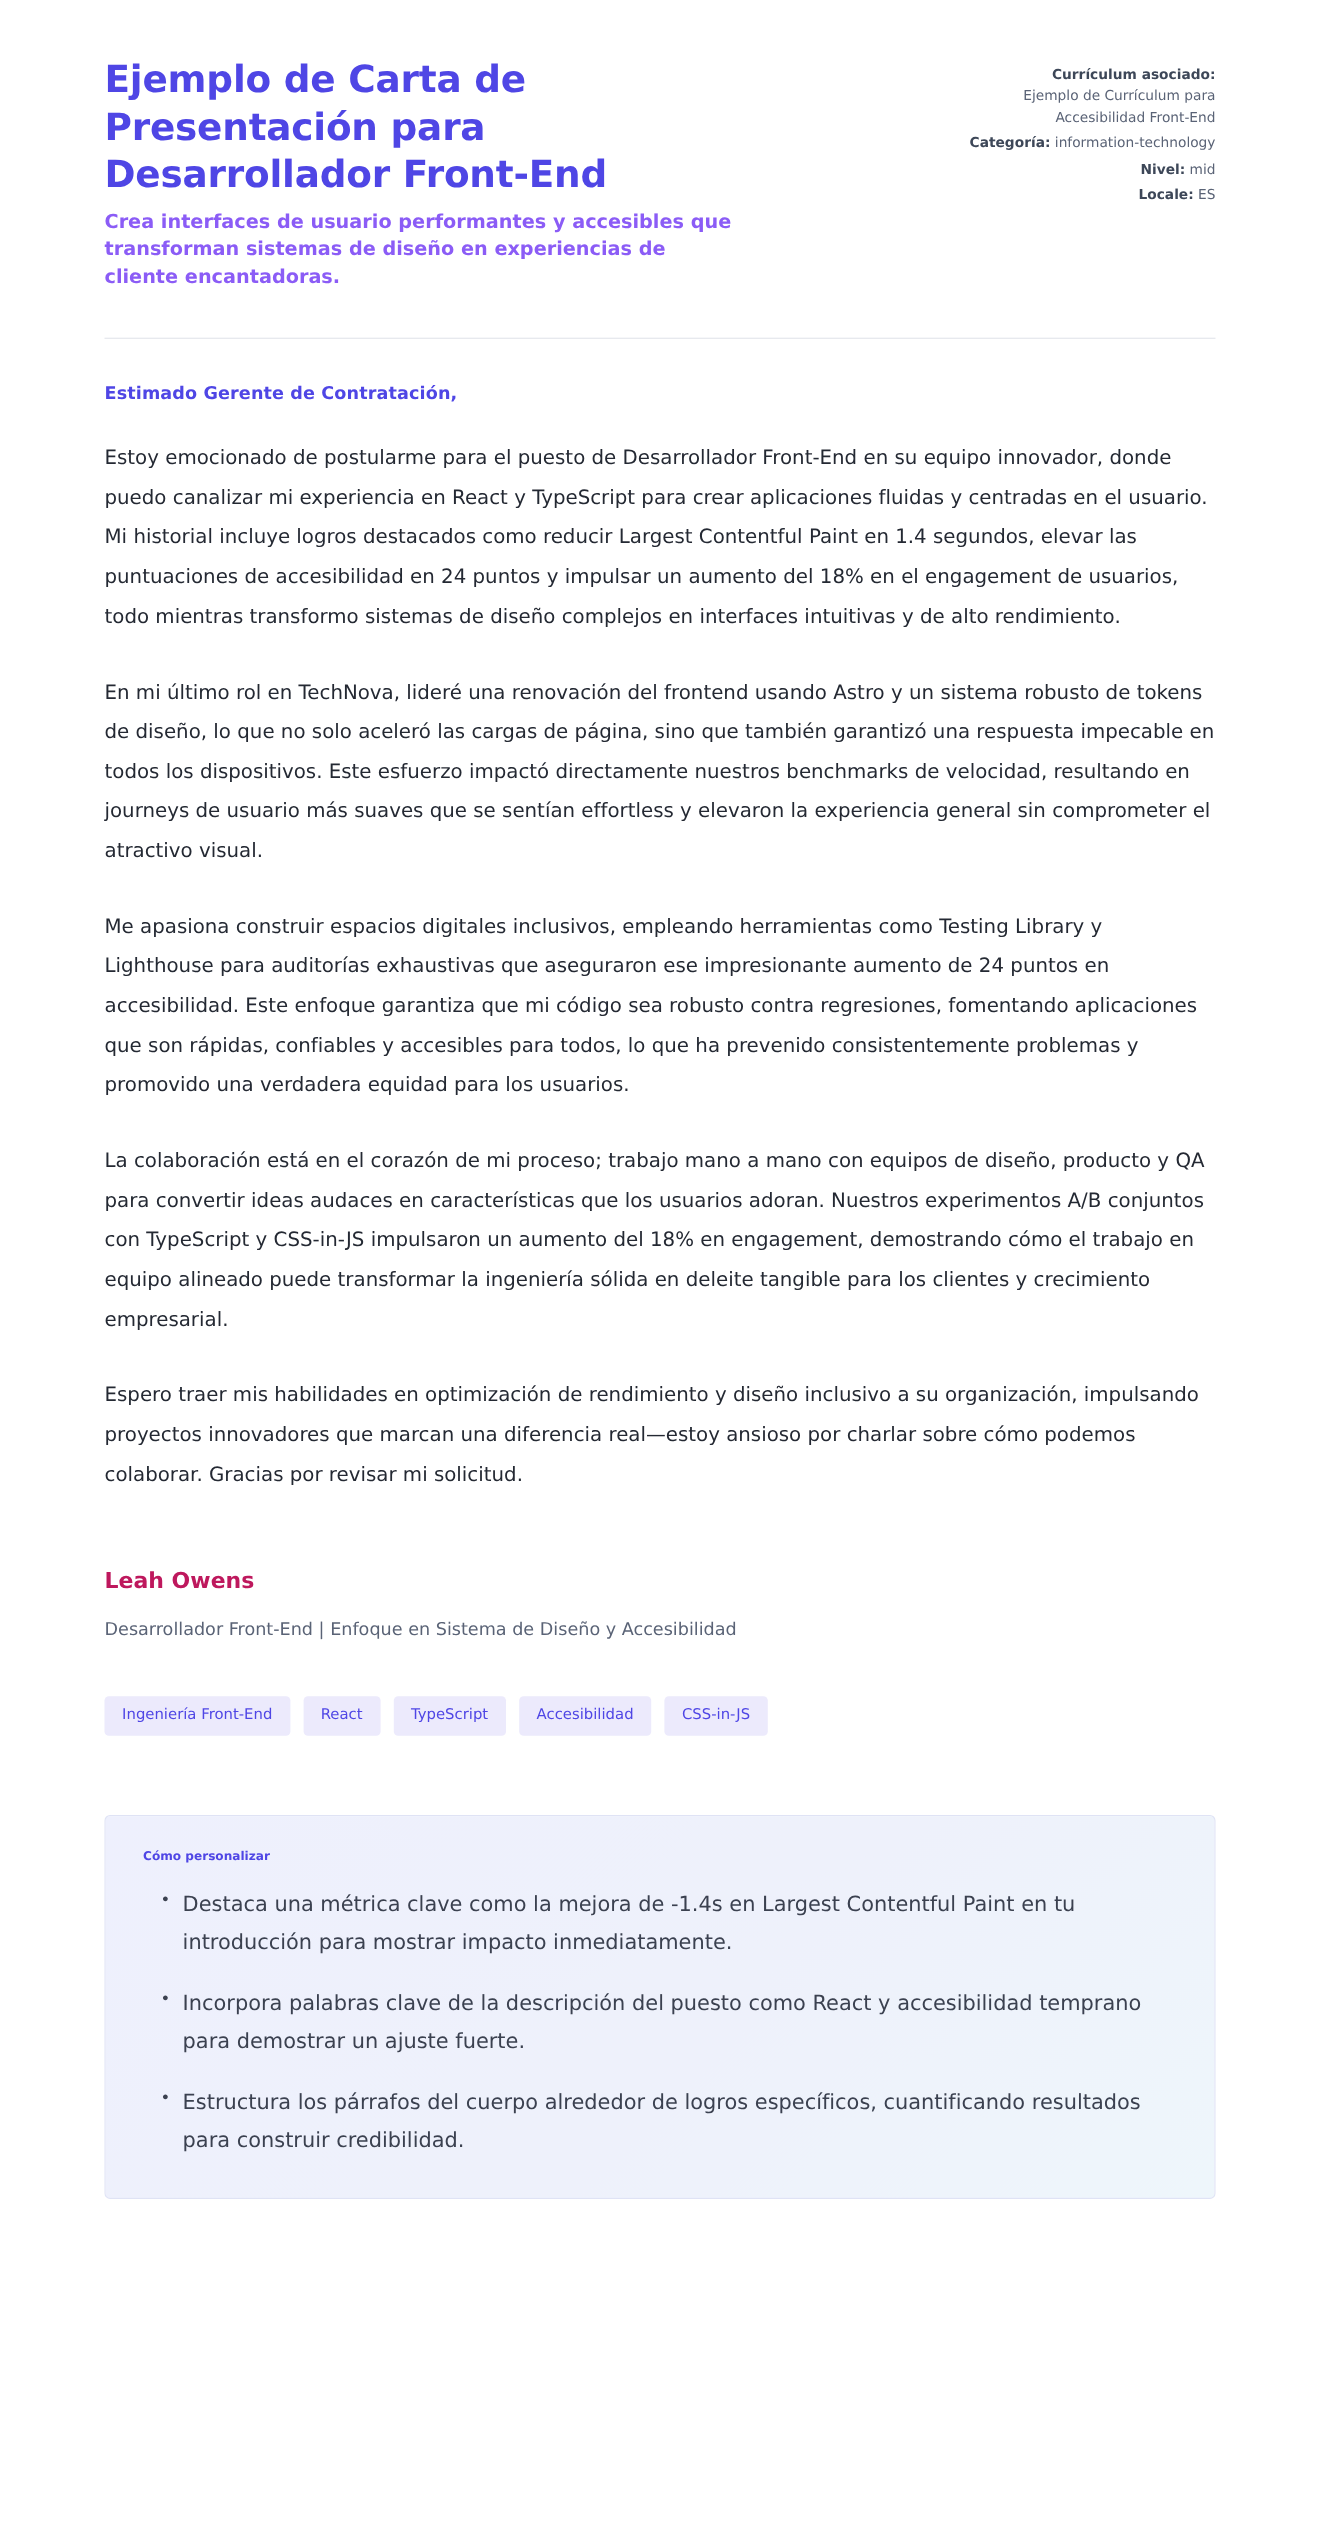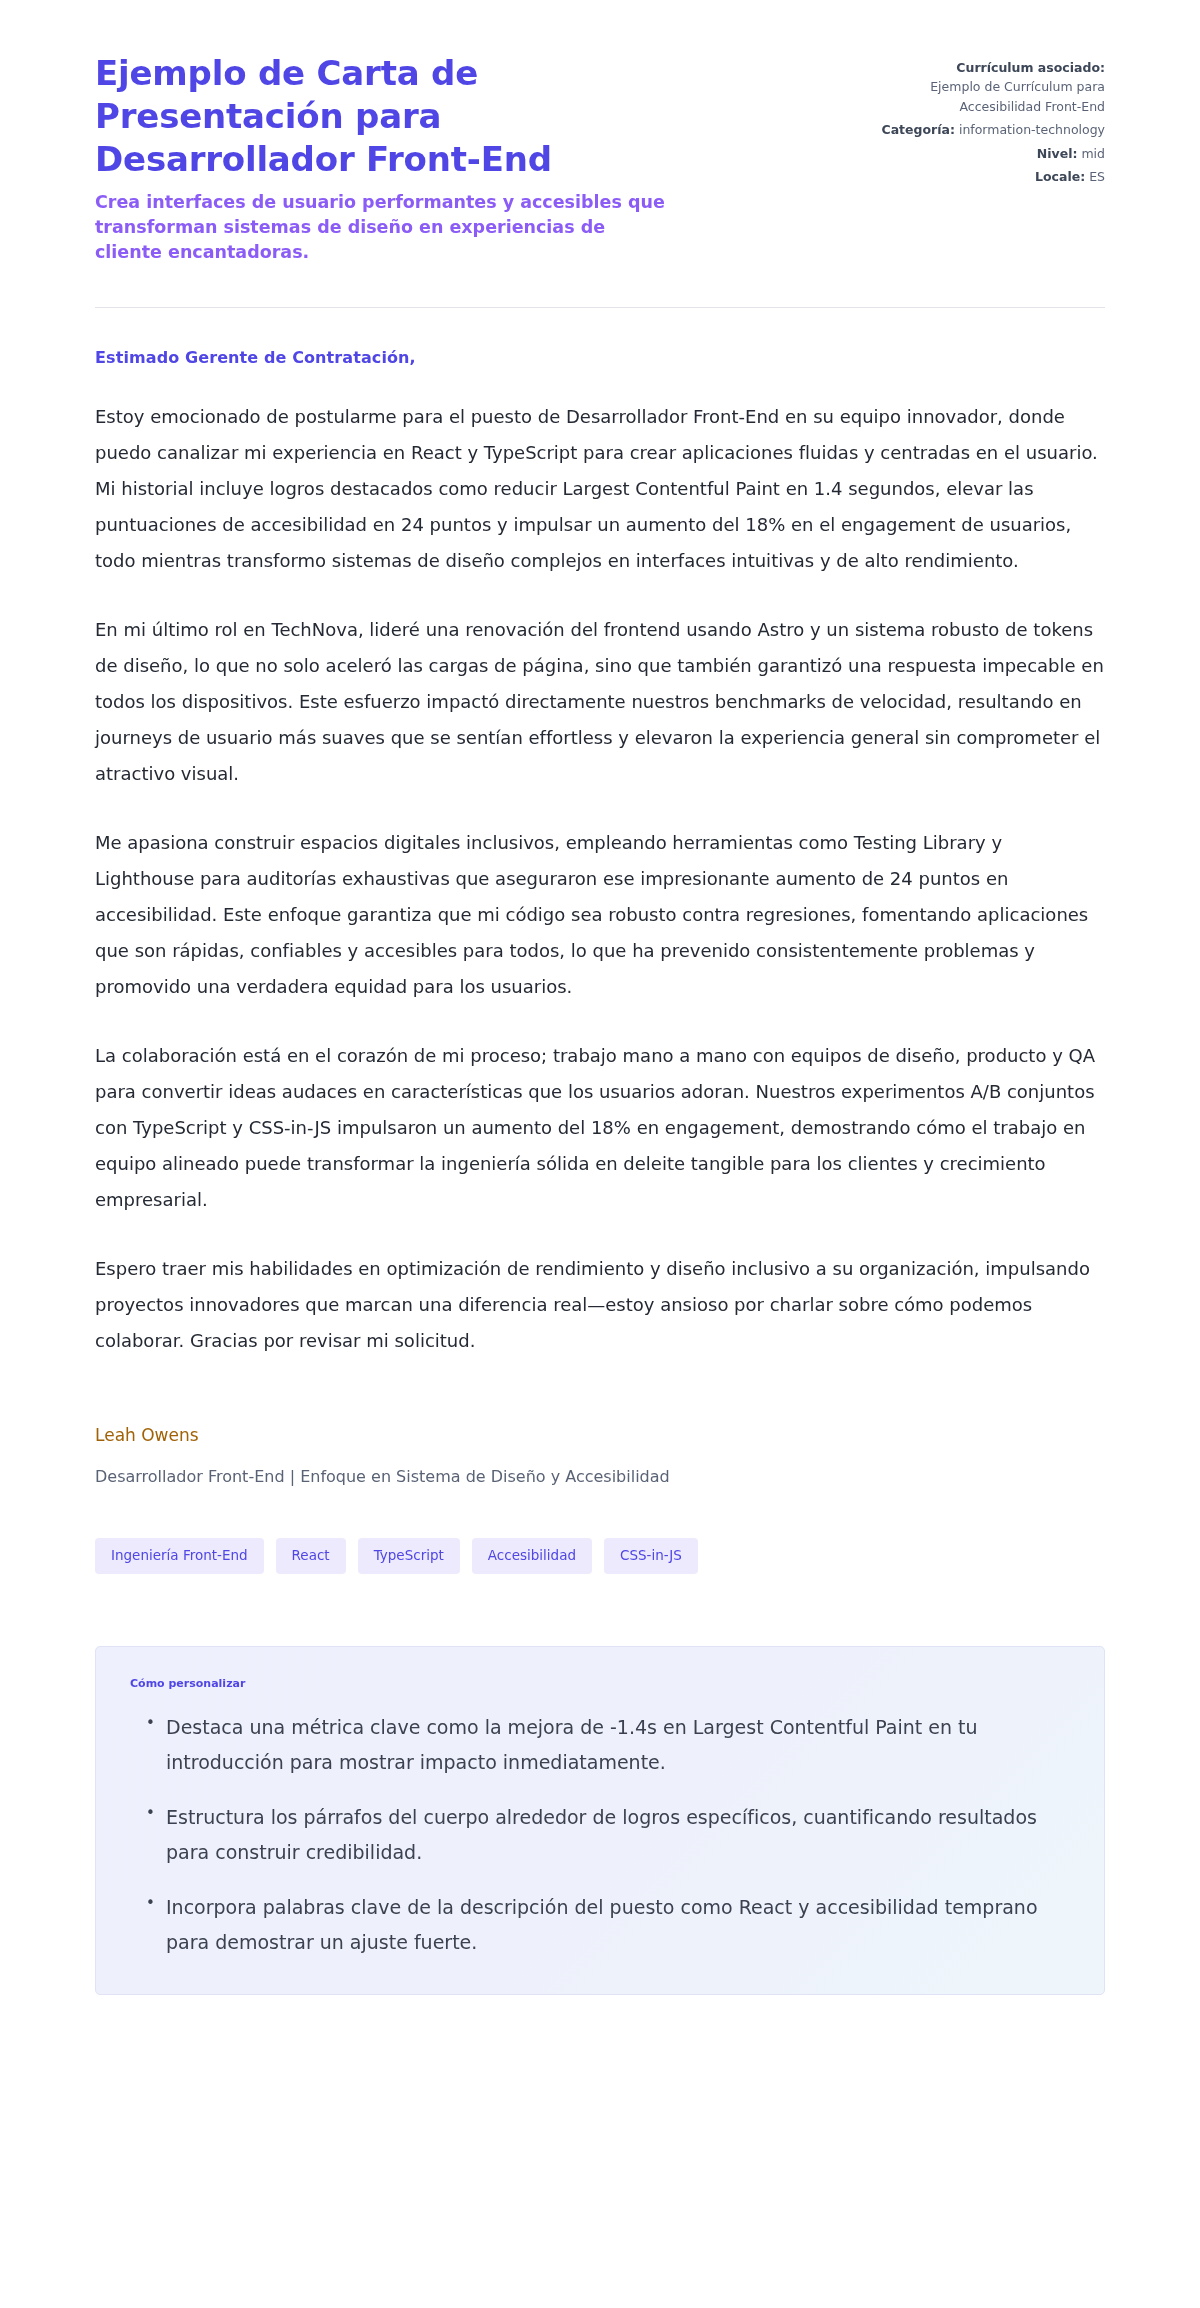--- a/index.html
+++ b/index.html
@@ -99,23 +99,23 @@
     color: #242933;
     margin: 0 0 33px 0;
     max-width: 1010px;
   }
 
   
   .signature {
     margin-top: 66px;
   }
   .sig-name {
-    font-size: 17px;
-    font-weight: 400;
-    color: #a16207;
+    font-size: 20px;
+    font-weight: 700;
+    color: #be185d;
     margin: 0 0 22px 0;
   }
   .sig-role {
     font-size: 16px;
     color: #5a6376;
     margin: 0;
   }
 
   
   .tag-row {
@@ -225,19 +225,19 @@
       <span class="tag">React</span>
       <span class="tag">TypeScript</span>
       <span class="tag">Accesibilidad</span>
       <span class="tag">CSS-in-JS</span>
     </div>
 
     <div class="callout">
       <h2 class="callout-title">Cómo personalizar</h2>
       <ul class="callout-list">
         <li>Destaca una métrica clave como la mejora de -1.4s en Largest Contentful Paint en tu introducción para mostrar impacto inmediatamente.</li>
+        <li>Incorpora palabras clave de la descripción del puesto como React y accesibilidad temprano para demostrar un ajuste fuerte.</li>
         <li>Estructura los párrafos del cuerpo alrededor de logros específicos, cuantificando resultados para construir credibilidad.</li>
-        <li>Incorpora palabras clave de la descripción del puesto como React y accesibilidad temprano para demostrar un ajuste fuerte.</li>
       </ul>
     </div>
 
   </div>
 </div>
 
 </body></html>

